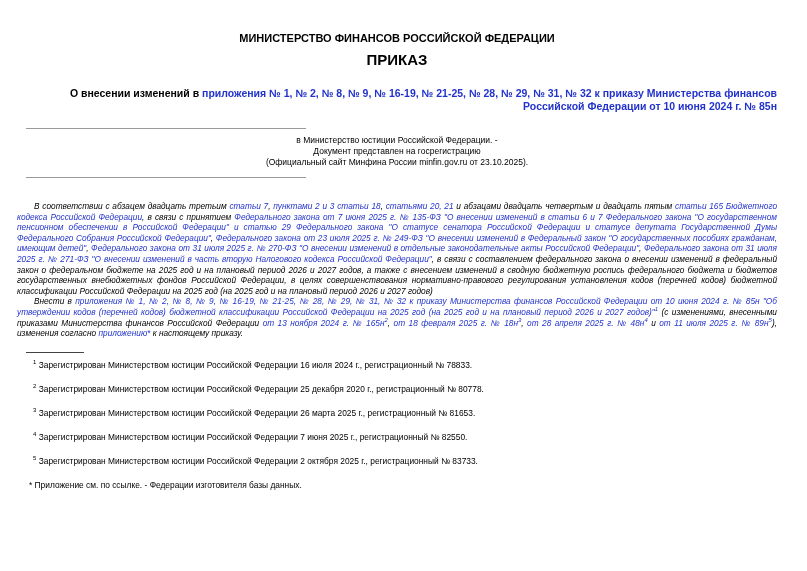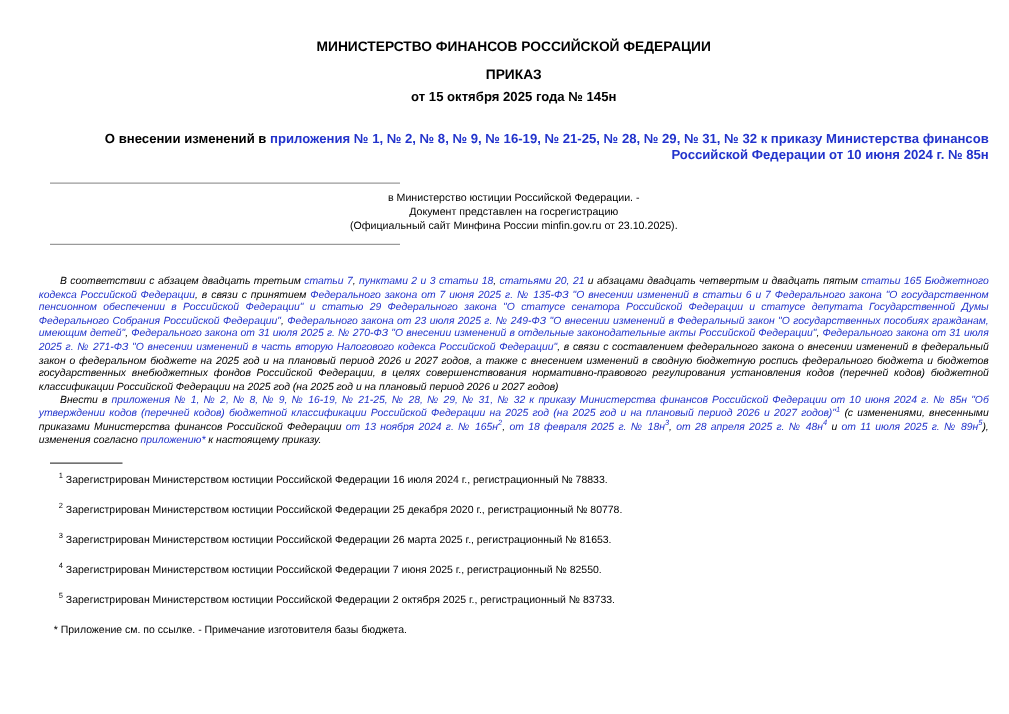--- a/index.html
+++ b/index.html
@@ -6,29 +6,29 @@
     margin: 0; padding: 0;
     background: #ffffff;
     font-family: "Liberation Sans", "DejaVu Sans", sans-serif;
     color: #000000;
   }
   .page {
     position: relative;
     width: 807px;
     height: 571px;
     box-sizing: border-box;
-    padding: 32px 16px 0 31px;
+    padding: 32px 16px 0 17px;
     overflow: hidden;
     background: #ffffff;
   }
   .content { width: 760px; }
 
   .doc-header { text-align: center; font-weight: bold; }
   .ministry   { font-size: 11px; line-height: 12px; margin-bottom: 10px; }
-  .doc-type   { font-size: 11px; line-height: 12px; margin-bottom: 6px; }
+  .doc-type   { font-size: 15px; line-height: 12px; margin-bottom: 16px; }
   .doc-date   { font-size: 10.5px; line-height: 12px; }
 
   .doc-title {
     margin-top: 21px;
     text-align: right;
     font-weight: bold;
     font-size: 10.5px;
     line-height: 13px;
   }
 
@@ -79,21 +79,20 @@
 </style>
 </head>
 <body>
 
 <div class="page">
   <div class="content">
 
     <div class="doc-header">
       <div class="ministry">МИНИСТЕРСТВО ФИНАНСОВ РОССИЙСКОЙ ФЕДЕРАЦИИ</div>
       <div class="doc-type">ПРИКАЗ</div>
-      <div class="doc-date">от 15 октября 2025 года № 145н</div>
     </div>
 
     <div class="doc-title"><span class="seg-normal">О внесении изменений в </span><span class="seg-link">приложения № 1, № 2, № 8, № 9, № 16-19, № 21-25, № 28, № 29, № 31, № 32 к приказу Министерства финансов Российской Федерации от 10 июня 2024 г. № 85н</span></div>
 
     <hr class="rule rule-top">
 
     <div class="reg-note">
       <div>в Министерство юстиции Российской Федерации. -</div>
       <div>Документ представлен на госрегистрацию</div>
       <div>(Официальный сайт Минфина России minfin.gov.ru от 23.10.2025).</div>
@@ -107,17 +106,17 @@
     <div class="para para-order"><span class="seg-normal">Внести в </span><span class="seg-link">приложения № 1, № 2, № 8, № 9, № 16-19, № 21-25, № 28, № 29, № 31, № 32 к приказу Министерства финансов Российской Федерации от 10 июня 2024 г. № 85н "Об утверждении кодов (перечней кодов) бюджетной классификации Российской Федерации на 2025 год (на 2025 год и на плановый период 2026 и 2027 годов)"</span><span class="seg-sup_link">1</span><span class="seg-normal"> (с изменениями, внесенными приказами Министерства финансов Российской Федерации </span><span class="seg-link">от 13 ноября 2024 г. № 165н</span><span class="seg-sup_link">2</span><span class="seg-normal">, </span><span class="seg-link">от 18 февраля 2025 г. № 18н</span><span class="seg-sup_link">3</span><span class="seg-normal">, </span><span class="seg-link">от 28 апреля 2025 г. № 48н</span><span class="seg-sup_link">4</span><span class="seg-normal"> и </span><span class="seg-link">от 11 июля 2025 г. № 89н</span><span class="seg-sup_link">5</span><span class="seg-normal">), изменения согласно </span><span class="seg-link">приложению*</span><span class="seg-normal"> к настоящему приказу.</span></div>
 
     <hr class="fn-sep">
 
     <div class="footnotes">
       <div class="footnote"><span class="fn-marker">1</span> <span>Зарегистрирован Министерством юстиции Российской Федерации 16 июля 2024 г., регистрационный № 78833.</span></div>
       <div class="footnote"><span class="fn-marker">2</span> <span>Зарегистрирован Министерством юстиции Российской Федерации 25 декабря 2020 г., регистрационный № 80778.</span></div>
       <div class="footnote"><span class="fn-marker">3</span> <span>Зарегистрирован Министерством юстиции Российской Федерации 26 марта 2025 г., регистрационный № 81653.</span></div>
       <div class="footnote"><span class="fn-marker">4</span> <span>Зарегистрирован Министерством юстиции Российской Федерации 7 июня 2025 г., регистрационный № 82550.</span></div>
       <div class="footnote"><span class="fn-marker">5</span> <span>Зарегистрирован Министерством юстиции Российской Федерации 2 октября 2025 г., регистрационный № 83733.</span></div>
-      <div class="footnote footnote-star"><span class="fn-marker-star">*</span> <span>Приложение см. по ссылке. - Примечание изготовителя базы бюджета.</span></div>
+      <div class="footnote footnote-star"><span class="fn-marker-star">*</span> <span>Приложение см. по ссылке. - Федерации изготовителя базы данных.</span></div>
     </div>
 
   </div>
 </div>
 
 </body></html>

